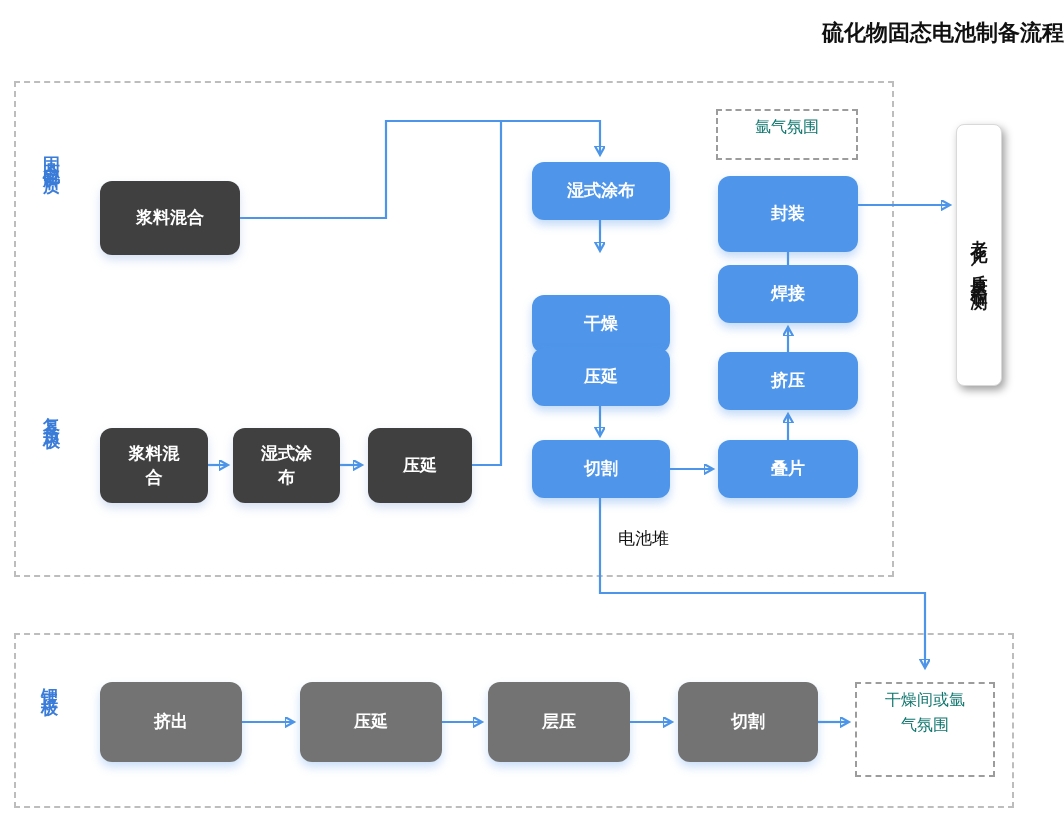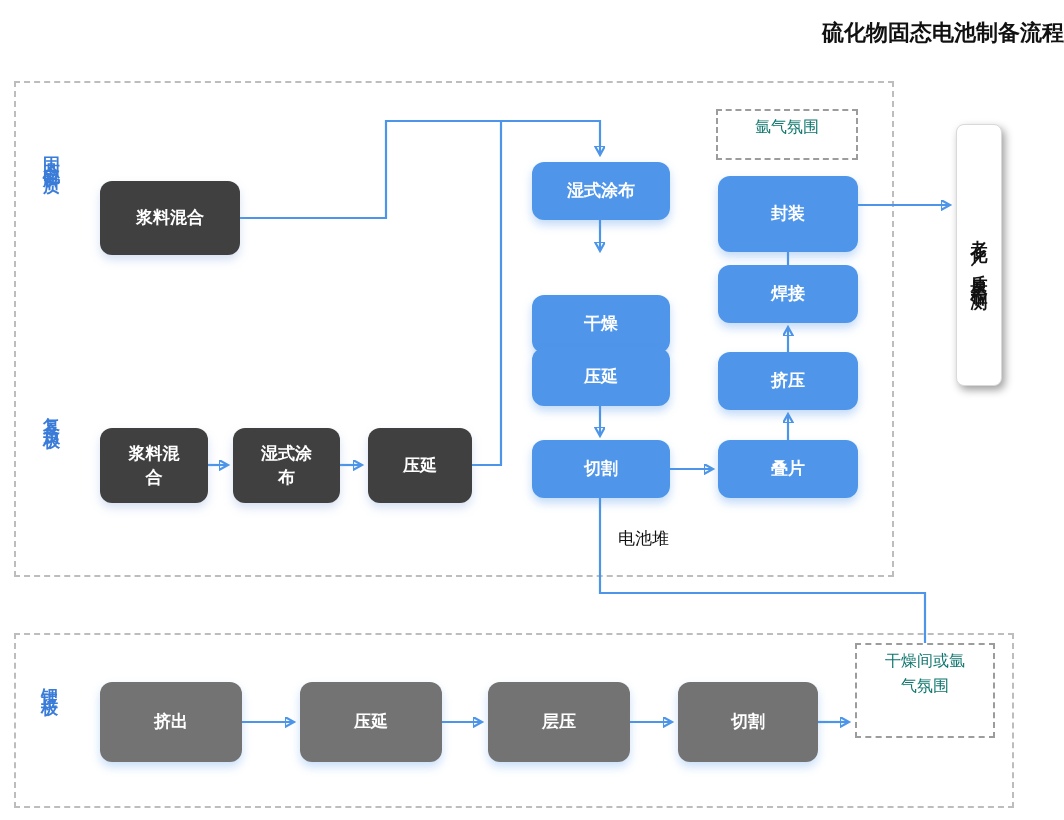--- a/index.html
+++ b/index.html
@@ -136,15 +136,15 @@
 </div>
 <div class="node mid" style="left:300px; top:682px; width:142px; height:80px;">
   <span>压延</span>
 </div>
 <div class="node mid" style="left:488px; top:682px; width:142px; height:80px;">
   <span>层压</span>
 </div>
 <div class="node mid" style="left:678px; top:682px; width:140px; height:80px;">
   <span>切割</span>
 </div>
-<div class="dashed-node" style="left:855px; top:643px; width:140px; height:95px;">
+<div class="dashed-node" style="left:855px; top:682px; width:140px; height:95px;">
   <span class="w5">干燥间或氩气氛围</span>
 </div>
 
 </body></html>

